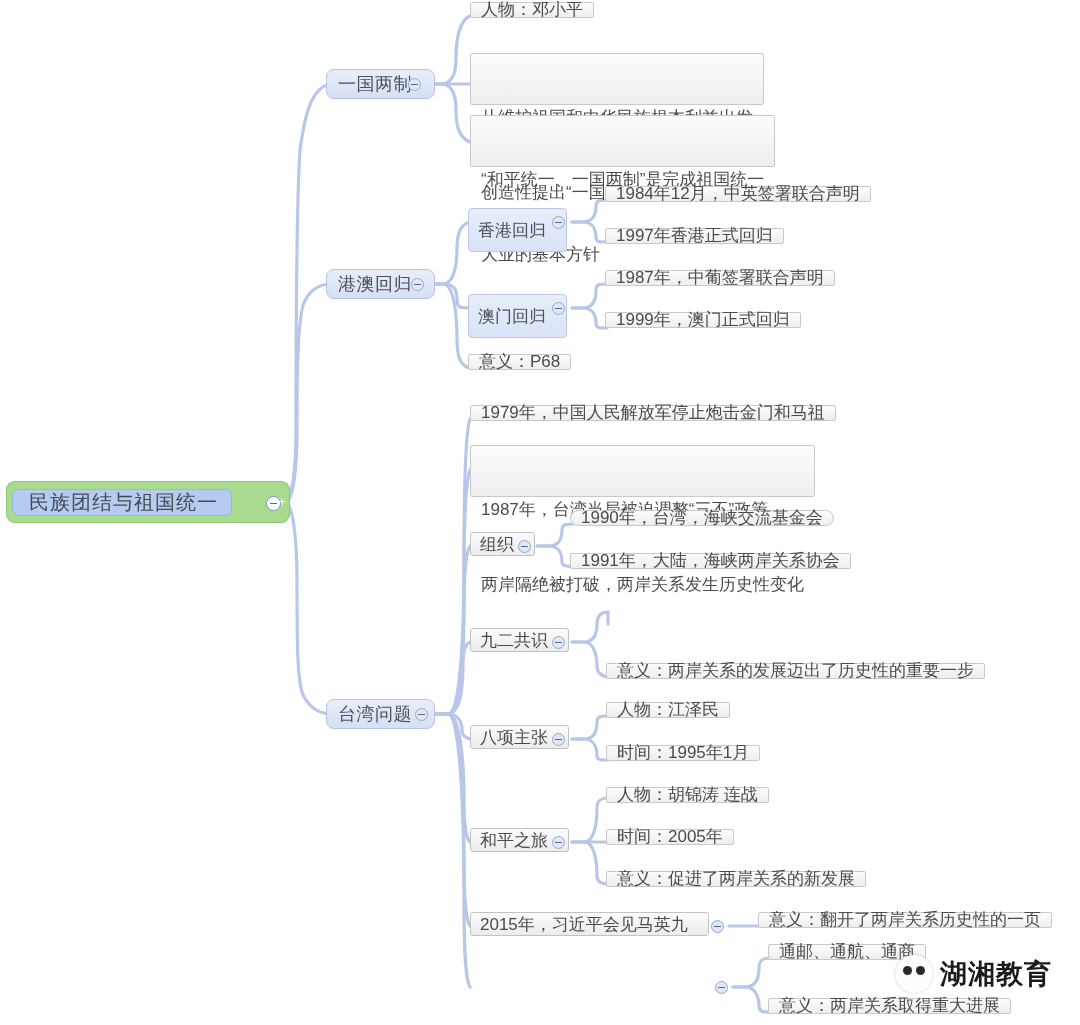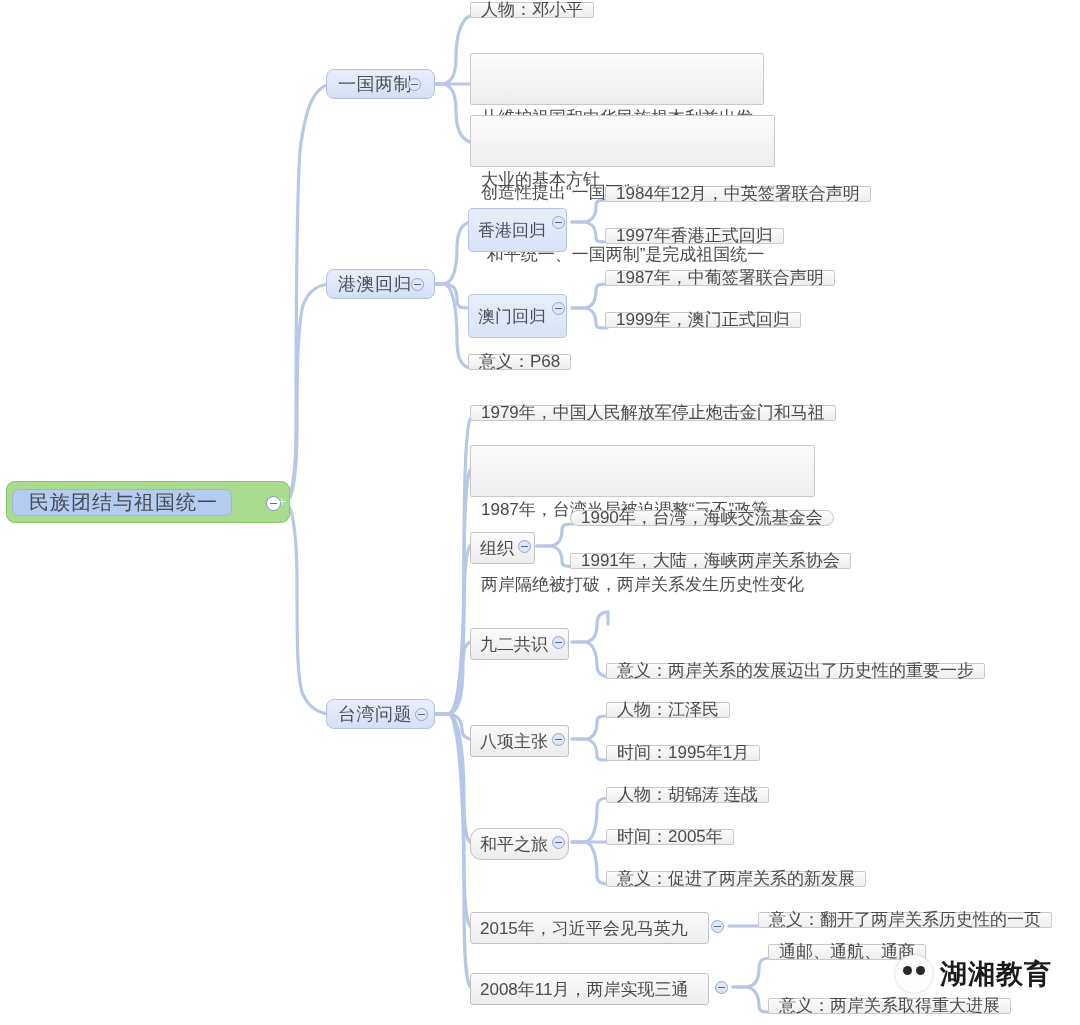--- a/index.html
+++ b/index.html
@@ -85,21 +85,21 @@
     height: 44px;
   }
   
   .n2p {
     background: linear-gradient(180deg,#fbfbfb 0%, #ececec 100%);
     border: 1px solid #c2c2c2;
     border-radius: 3px;
     font-size: 17px;
     color: #4b4b4b;
     padding: 0 20px 0 9px;
-    height: 32px;
+    height: 24px;
   }
   
   .leaf {
     background: linear-gradient(180deg,#fcfcfc 0%, #eeeeee 100%);
     border: 1px solid #c9c9c9;
     border-radius: 2px;
     font-size: 17px;
     color: #4b4b4b;
     padding: 0 10px;
     height: 16px;
@@ -248,22 +248,22 @@
   <div class="node leaf" style="left:470px; top:2px;">
     <span>人物：邓小平</span>
   </div>
 
   <div class="node leaf two" style="left:470px; top:53px;">
     <span>从维护祖国和中华民族根本利益出发</span>
     <span>创造性提出“一国两制1”</span>
   </div>
 
   <div class="node leaf two" style="left:470px; top:115px;">
+    <span>“和平统一、一国两制”是完成祖国统一</span>
     <span>大业的基本方针</span>
-    <span>“和平统一、一国两制”是完成祖国统一</span>
   </div>
 
   <div class="node n1" style="left:326px; top:269px;">
     <span>港澳回归</span>
   </div>
   <div class="toggle" style="left:411px; top:278px;"></div>
 
   <div class="node n2b" style="left:468px; top:208px;">
     <span>香港回归</span>
   </div>
@@ -332,21 +332,21 @@
   </div>
   <div class="toggle" style="left:552px; top:733px;"></div>
 
   <div class="node leaf" style="left:606px; top:702px;">
     <span>人物：江泽民</span>
   </div>
   <div class="node leaf" style="left:606px; top:745px;">
     <span>时间：1995年1月</span>
   </div>
 
-  <div class="node n2p" style="left:470px; top:828px;border-radius:11px;">
+  <div class="node n2p" style="left:470px; top:828px;">
     <span>和平之旅</span>
   </div>
   <div class="toggle" style="left:552px; top:836px;"></div>
 
   <div class="node leaf" style="left:606px; top:787px;">
     <span>人物：胡锦涛 连战</span>
   </div>
   <div class="node leaf" style="left:606px; top:829px;">
     <span>时间：2005年</span>
   </div>
@@ -356,23 +356,20 @@
 
   <div class="node n2p" style="left:470px; top:912px;">
     <span>2015年，习近平会见马英九</span>
   </div>
   <div class="toggle" style="left:711px; top:920px;"></div>
 
   <div class="node leaf" style="left:758px; top:912px;">
     <span>意义：翻开了两岸关系历史性的一页</span>
   </div>
 
-  <div class="node n2p" style="left:470px; top:973px;">
-    <span>2008年11月，两岸实现三通</span>
-  </div>
   <div class="toggle" style="left:715px; top:981px;"></div>
 
   <div class="node leaf" style="left:768px; top:944px;">
     <span>通邮、通航、通商</span>
   </div>
   <div class="node leaf" style="left:768px; top:998px;">
     <span>意义：两岸关系取得重大进展</span>
   </div>
 
   <div class="wm">

